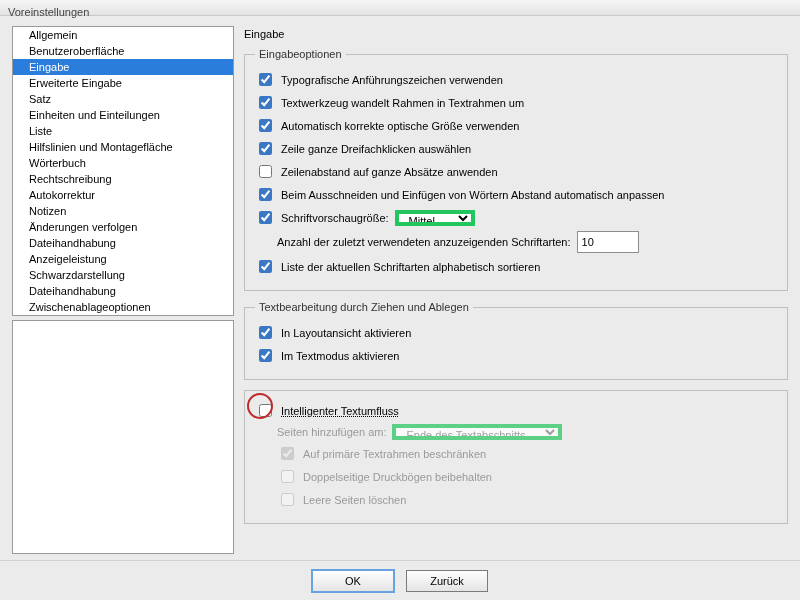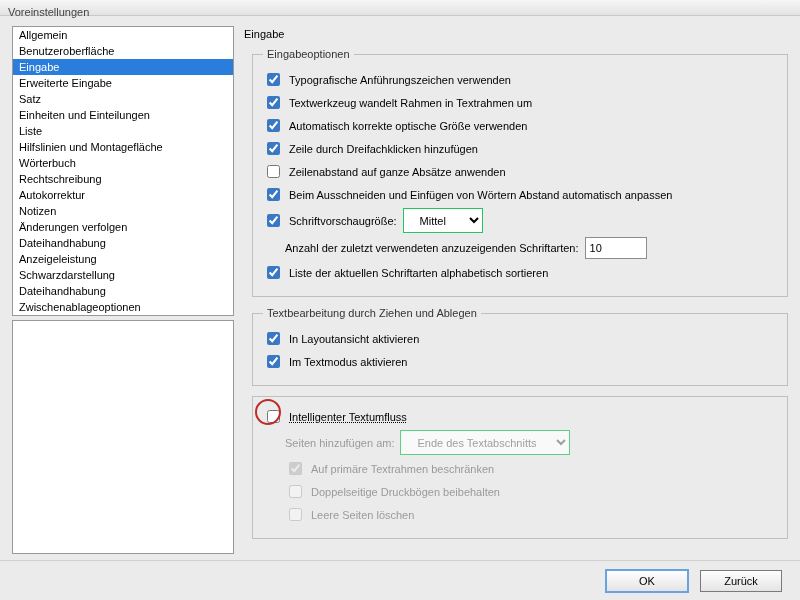--- a/index.html
+++ b/index.html
@@ -2,39 +2,39 @@
 <html><head>
 <meta charset="utf-8">
 <style>
 * { box-sizing: border-box; font-family: "Segoe UI", Tahoma, Arial, sans-serif; font-size: 11px; }
 html, body { margin: 0; padding: 0; width: 800px; height: 600px; overflow: hidden; background: #ebebeb; }
 .window { width: 800px; height: 600px; display: flex; flex-direction: column; background: #ebebeb; }
 .titlebar { height: 16px; line-height: 24px; padding: 0 8px; color: #444; background: linear-gradient(#f6f6f6,#e3e3e3); border-bottom: 1px solid #c9c9c9; }
 .client { flex: 1; display: flex; padding: 10px 12px 6px 12px; gap: 10px; }
 .sidebar { width: 222px; display: flex; flex-direction: column; }
 .catlist { border: 1px solid #999; background: #fff; flex: 0 0 auto; }
-.catlist .item { padding: 2px 6px; cursor: default; user-select: none; white-space: nowrap; }
+.catlist .item { padding: 2px 16px; cursor: default; user-select: none; white-space: nowrap; }
 .catlist .item.selected { background: #2a7ddb; color: #fff; }
 .desc-box { margin-top: 4px; border: 1px solid #999; background: #fff; flex: 1; }
 .main { flex: 1; display: flex; flex-direction: column; }
 .page-title { padding: 2px 0 8px 0; }
-fieldset { border: 1px solid #bfbfbf; margin: 0 0 10px 8px; padding: 6px 10px 10px 10px; }
+fieldset { border: 1px solid #bfbfbf; margin: 0 0 10px 0; padding: 6px 10px 10px 10px; }
 legend { padding: 0 4px; color: #333; }
 .row { display: flex; align-items: center; gap: 6px; margin: 4px 0; }
 .row.sub { margin-left: 22px; }
 .chk { width: 13px; height: 13px; accent-color: #3a77c4; }
 label { user-select: none; }
 .disabled { color: #9a9a9a; }
-.combo { height: 25px; border: 1px solid #22c55e; background: #fff; padding: 0 12px; }
+.combo { height: 16px; border: 4px solid #22c55e; background: #fff; padding: 0 6px; }
 .combo.w1 { width: 80px; }
 .combo.w2 { width: 170px; }
 .txt { height: 22px; border: 1px solid #8d8d8d; background: #fff; padding: 0 4px; width: 62px; }
 .circle { position: absolute; width: 26px; height: 26px; border: 2px solid #be2b2b; border-radius: 50%; pointer-events: none; }
 .circle-holder { position: relative; }
-.buttons { height: 40px; display: flex; justify-content: flex-end; align-items: center; gap: 12px; padding: 0 18px; border-top: 1px solid #d0d0d0; }
+.buttons { height: 40px; display: flex; justify-content: center; align-items: center; gap: 12px; padding: 0 18px; border-top: 1px solid #d0d0d0; }
 button.btn { height: 22px; min-width: 82px; padding: 0 14px; border: 1px solid #7a7a7a; background: linear-gradient(#fefefe,#e4e4e4); }
 button.btn.primary { outline: 2px solid #69a2e0; outline-offset: -1px; }
 </style>
 </head>
 <body>
 
 <div class="window">
   <div class="titlebar">Voreinstellungen</div>
   <div class="client">
     <div class="sidebar">
@@ -73,21 +73,21 @@
         <div class="row">
           <input type="checkbox" class="chk" checked="" style="">
           <label>Textwerkzeug wandelt Rahmen in Textrahmen um</label>
         </div>
         <div class="row">
           <input type="checkbox" class="chk" checked="" style="">
           <label>Automatisch korrekte optische Größe verwenden</label>
         </div>
         <div class="row">
           <input type="checkbox" class="chk" checked="" style="">
-          <label>Zeile durch Dreifachklicken hinzufügen</label>
+          <label>Zeile ganze Dreifachklicken auswählen</label>
         </div>
         <div class="row">
           <input type="checkbox" class="chk" style="">
           <label>Zeilenabstand auf ganze Absätze anwenden</label>
         </div>
         <div class="row">
           <input type="checkbox" class="chk" checked="" style="">
           <label>Beim Ausschneiden und Einfügen von Wörtern Abstand automatisch anpassen</label>
         </div>
         <div class="row">

